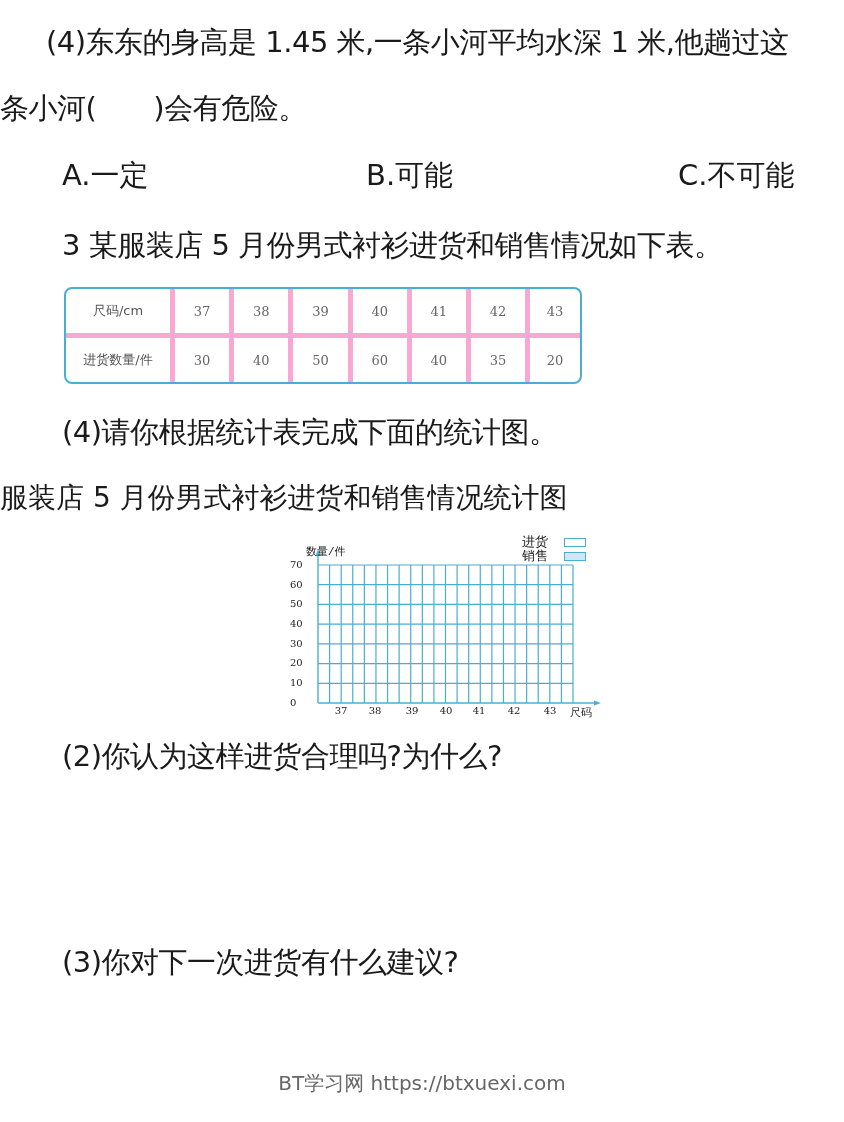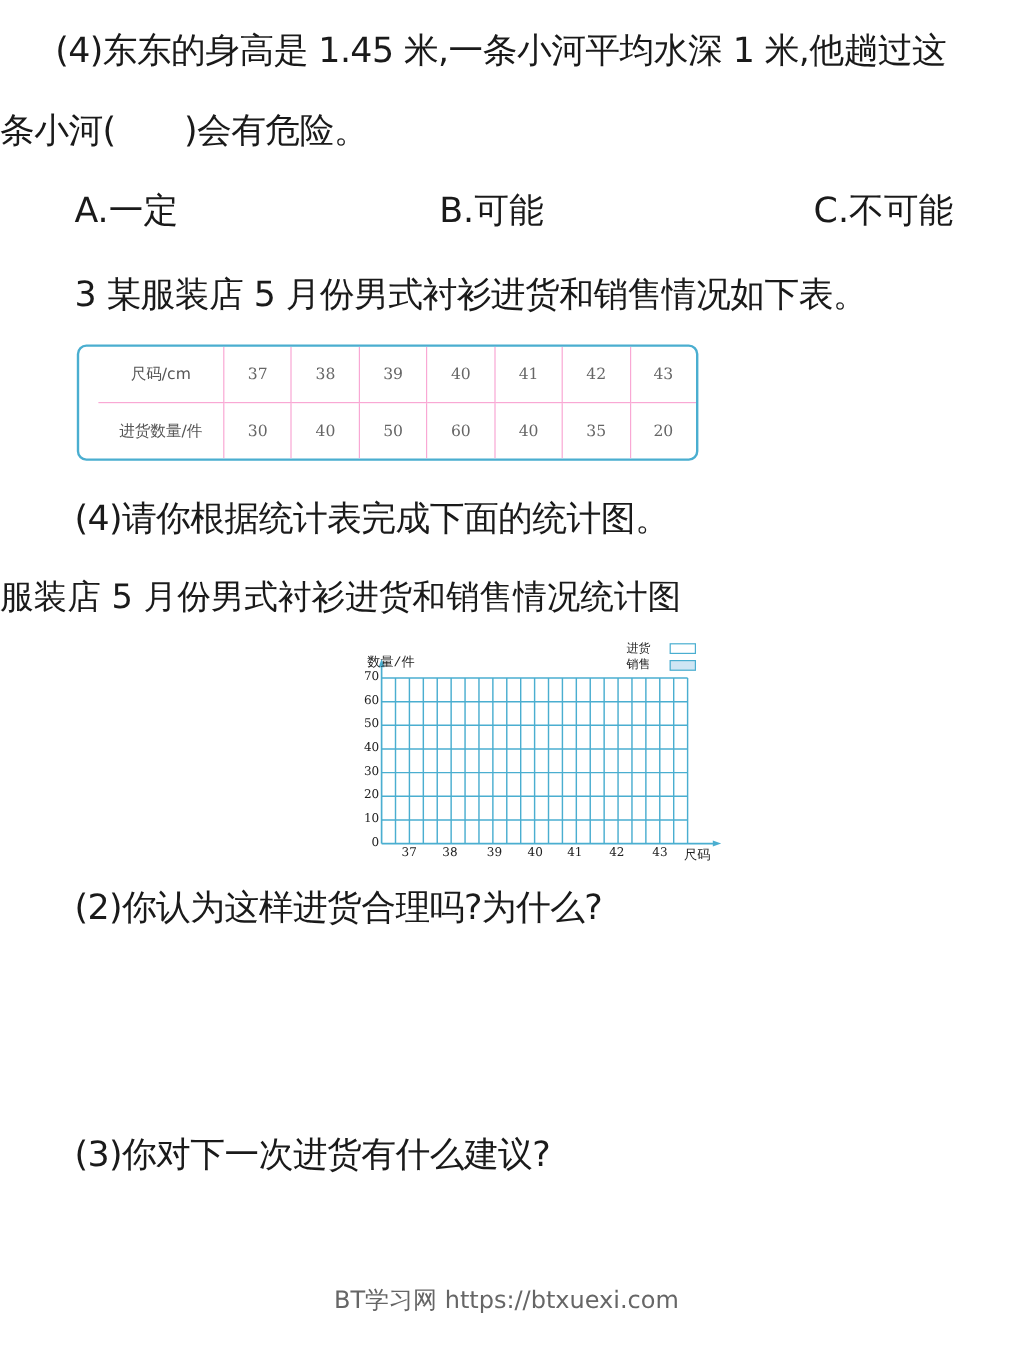--- a/index.html
+++ b/index.html
@@ -4,36 +4,36 @@
 <style>
   html, body { margin:0; padding:0; background:#ffffff; }
   body { width:844px; height:1122px; position:relative; overflow:hidden;
          font-family:"DejaVu Sans", "Liberation Sans", sans-serif; color:#1a1a1a; }
   .line { position:absolute; font-size:29px; line-height:40px; white-space:nowrap; letter-spacing:-0.5px; }
   .opt  { position:absolute; font-size:29px; line-height:40px; white-space:nowrap; }
   .chart-title { position:absolute; left:0; width:844px; text-align:left; font-size:28px; line-height:40px; }
 
   
   .tbl-wrap { position:absolute; left:64px; top:287px; width:518px; height:97px;
-              border:2px solid #4aaed0; border-radius:8px; box-sizing:border-box; overflow:hidden;padding-left:16px; }
+              border:2px solid #4aaed0; border-radius:8px; box-sizing:border-box; overflow:hidden; }
   table.stat { border-collapse:collapse; width:100%; height:100%;
                font-family:"DejaVu Serif", "Liberation Serif", serif; font-size:13px; color:#666; }
-  table.stat td { border:1px solid #f9a8d4; text-align:center; padding:0; }
+  table.stat td { border:5px solid #f9a8d4; text-align:center; padding:0; }
   table.stat tr:first-child td { border-top:none; }
   table.stat tr:last-child td { border-bottom:none; }
   table.stat td:first-child { border-left:none; width:104px; font-family:"DejaVu Sans", sans-serif; color:#555; }
   table.stat td:last-child { border-right:none; }
 
   
   .chart { position:absolute; left:290px; top:530px; width:320px; height:190px; }
   .chart svg { position:absolute; left:0; top:0; }
-  .yl { position:absolute; font-family:"DejaVu Serif", serif; font-size:10px; color:#222; width:26px; text-align:right; }
+  .yl { position:absolute; font-family:"DejaVu Serif", serif; font-size:10px; color:#222; width:26px; }
   .xl { position:absolute; font-family:"DejaVu Serif", serif; font-size:10px; color:#222; width:30px; text-align:center; }
   .axis-title { position:absolute; font-size:11px; color:#222; white-space:nowrap;font-family:Liberation Mono, monospace; }
-  .legend-row { position:absolute; font-size:10px; color:#222; display:flex; align-items:center; gap:16px; }
+  .legend-row { position:absolute; font-size:13px; color:#222; display:flex; align-items:center; gap:16px; }
   .legend-swatch { width:22px; height:9px; border:1px solid #4aaed0; box-sizing:border-box; }
 
   .footer { position:absolute; left:0; width:844px; top:1070px; text-align:center; font-size:20px; color:#666; }
 </style>
 </head>
 <body>
 
 <div class="line" style="left:46px; top:22px;">(4)东东的身高是 1.45 米,一条小河平均水深 1 米,他趟过这</div>
 <div class="line" style="left:0px; top:88px;">条小河(　　)会有危险。</div>
 

